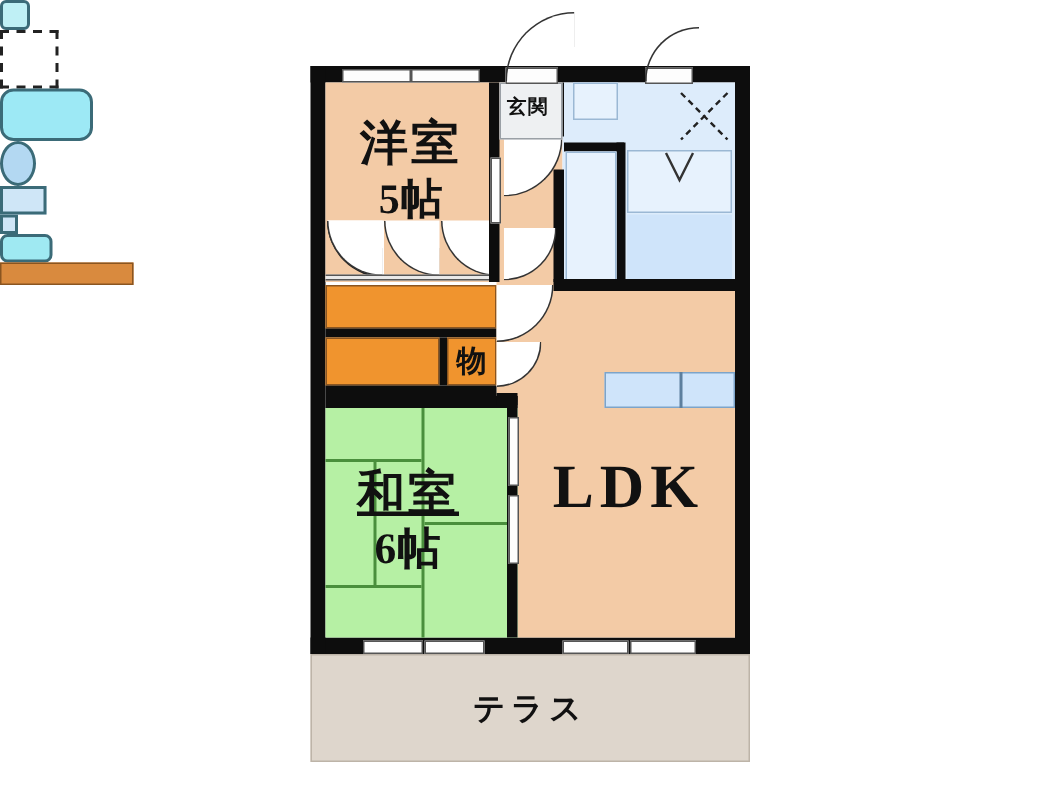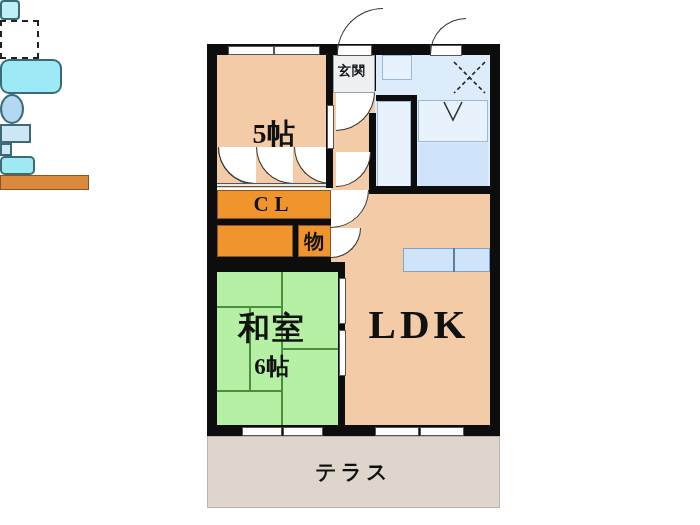--- a/index.html
+++ b/index.html
@@ -58,20 +58,22 @@
   <div class="abs room" style="left:217px;top:55px;width:114px;height:133px;"></div>
 
   <div class="abs room" style="left:331px;top:55px;width:44px;height:213px;"></div>
 
   <div class="abs room" style="left:345px;top:188px;width:145px;height:237px;"></div>
 
   <div class="abs tatami" style="left:217px;top:272px;width:128px;height:153px;"></div>
 
   <div class="abs water" style="left:375px;top:55px;width:115px;height:133px;"></div>
 
+  <div class="lbl" style="left:217px;top:75px;width:114px;height:40px;
+              font-size:32px;font-weight:700;letter-spacing:2px;">洋室</div>
   <div class="lbl" style="left:217px;top:116px;width:114px;height:36px;
               font-size:28px;font-weight:700;">5帖</div>
 
   <div class="win" style="left:228px;top:46px;width:44px;height:7px;"></div>
   <div class="win" style="left:274px;top:46px;width:44px;height:7px;"></div>
 
   <div class="arc tl arcNF" style="left:218px;top:147px;width:37px;height:37px;
               border-radius:0 0 0 100%;border-right:none;border-top:none;
               border-left:1.6px solid #222;border-bottom:1.6px solid #222;
               background:#fff;"></div>
@@ -83,22 +85,20 @@
               border-left:1.5px solid #333;border-bottom:1.5px solid #333;"></div>
   <div class="abs" style="left:294px;top:147px;width:37px;height:37px;
               background:#fff;border-radius:0 0 0 100%;
               border-left:1.5px solid #333;border-bottom:1.5px solid #333;"></div>
 
   <div class="abs" style="left:217px;top:183px;width:114px;height:4px;background:#e9e9e9;
               border-top:1px solid #555;border-bottom:1px solid #555;"></div>
 
   <div class="abs closet" style="left:217px;top:190px;width:114px;height:29px;
               border:1px solid #8a5520;"></div>
-  <div class="lbl" style="left:217px;top:190px;width:114px;height:29px;
-              font-size:21px;font-weight:700;letter-spacing:6px;">CL</div>
 
   <div class="abs wall" style="left:217px;top:219px;width:114px;height:6px;"></div>
 
   <div class="abs closet" style="left:217px;top:225px;width:76px;height:32px;
               border:1px solid #8a5520;"></div>
 
   <div class="abs wall" style="left:293px;top:225px;width:5px;height:32px;"></div>
 
   <div class="abs closet" style="left:298px;top:225px;width:33px;height:32px;
               border:1px solid #8a5520;"></div>
@@ -109,23 +109,23 @@
 
   <div class="abs wall" style="left:217px;top:264px;width:128px;height:8px;"></div>
 
   <div class="thin" style="left:281px;top:272px;width:2px;height:153px;background:#4a8f3c;"></div>
   <div class="thin" style="left:217px;top:306px;width:64px;height:2px;background:#4a8f3c;"></div>
   <div class="thin" style="left:217px;top:390px;width:64px;height:2px;background:#4a8f3c;"></div>
   <div class="thin" style="left:249px;top:306px;width:2px;height:84px;background:#4a8f3c;"></div>
   <div class="thin" style="left:283px;top:348px;width:62px;height:2px;background:#4a8f3c;"></div>
 
   <div class="lbl" style="left:217px;top:308px;width:110px;height:40px;
-              font-size:32px;font-weight:700;letter-spacing:2px;">和室</div>
+              font-size:32px;font-weight:700;letter-spacing:2px;text-decoration:underline;">和室</div>
   <div class="lbl" style="left:217px;top:348px;width:110px;height:36px;
-              font-size:23px;font-weight:700;">6帖</div>
+              font-size:29px;font-weight:700;">6帖</div>
 
   <div class="win" style="left:242px;top:427px;width:38px;height:7px;"></div>
   <div class="win" style="left:283px;top:427px;width:38px;height:7px;"></div>
 
   <div class="abs wall" style="left:338px;top:264px;width:7px;height:161px;"></div>
   <div class="win" style="left:339px;top:278px;width:5px;height:44px;"></div>
   <div class="win" style="left:339px;top:330px;width:5px;height:44px;"></div>
 
   <div class="abs wall" style="left:326px;top:55px;width:7px;height:133px;"></div>
   <div class="win" style="left:327px;top:105px;width:5px;height:42px;"></div>

